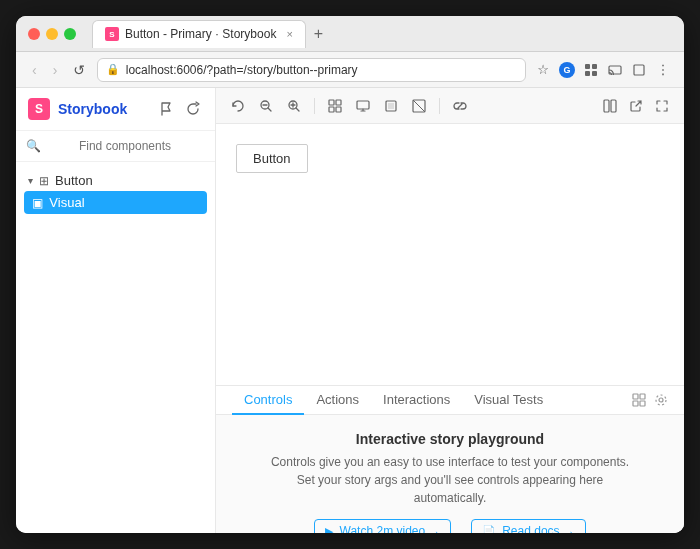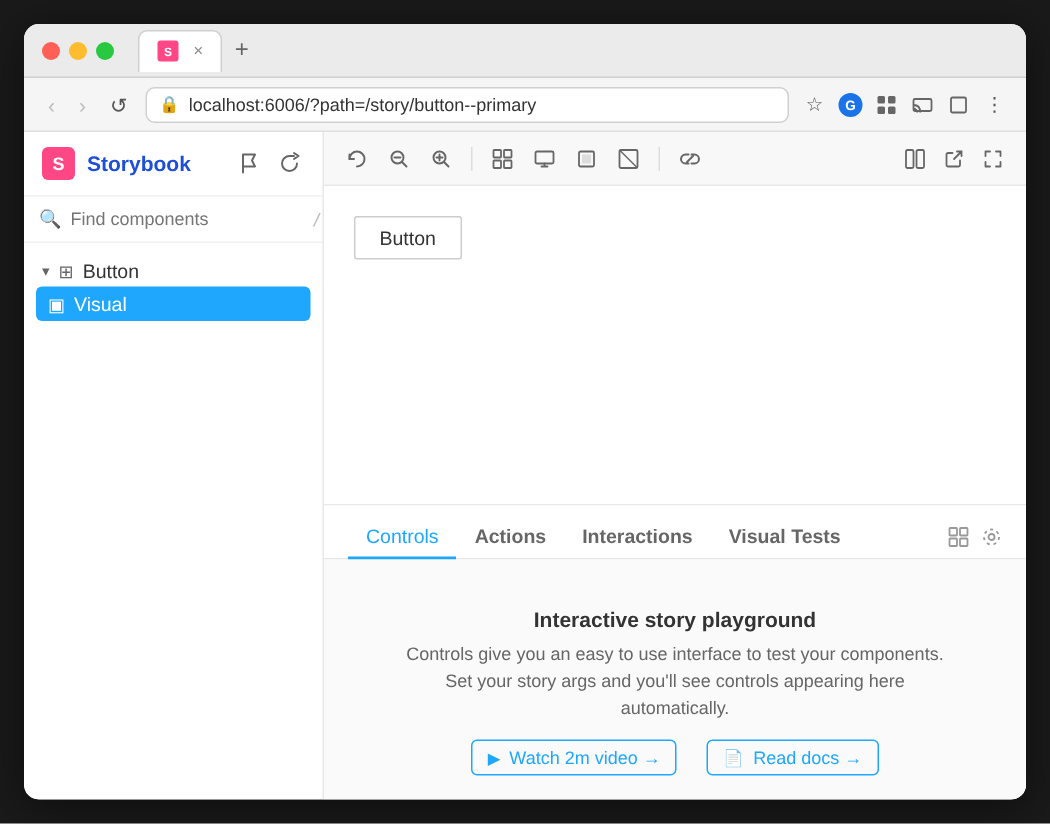--- a/index.html
+++ b/index.html
@@ -232,20 +232,21 @@
 
     .search-icon { color: #aaa; font-size: 12px; }
 
     .search-input {
       border: none;
       outline: none;
       font-size: 12px;
       color: #666;
       flex: 1;
       background: none;
+      margin-left: 32px;
     }
 
     .search-shortcut {
       font-size: 11px;
       color: #bbb;
       font-family: monospace;
     }
 
     .tree-view {
       flex: 1;
@@ -329,21 +330,21 @@
       background: #ffffff;
       padding: 6px 16px;
       font-size: 13px;
       color: #333;
       cursor: pointer;
       border-radius: 2px;
     }
 
     
     .bottom-panel {
-      height: 197px;
+      height: 148px;
       border-top: 1px solid #e8e8e8;
       display: flex;
       flex-direction: column;
     }
 
     .panel-tabs {
       height: 36px;
       display: flex;
       align-items: flex-end;
       border-bottom: 1px solid #e8e8e8;
@@ -351,21 +352,20 @@
       background: #ffffff;
     }
 
     .panel-tab {
       padding: 6px 12px;
       font-size: 13px;
       color: #666;
       cursor: pointer;
       border-bottom: 2px solid transparent;
       margin-bottom: -1px;
-      font-weight: bold;
     }
 
     .panel-tab.active {
       color: #1ea7fd;
       border-bottom: 2px solid #1ea7fd;
       font-weight: 500;
     }
 
     .panel-tab-icons {
       margin-left: auto;
@@ -435,20 +435,21 @@
 
   <div class="title-bar">
     <div class="traffic-lights">
       <div class="traffic-light tl-red"></div>
       <div class="traffic-light tl-yellow"></div>
       <div class="traffic-light tl-green"></div>
     </div>
     <div class="tab-bar">
       <div class="tab">
         <div class="tab-favicon">S</div>
+        <span>Button - Primary · Storybook</span>
         <span class="tab-close">×</span>
       </div>
       <span class="tab-new">+</span>
     </div>
   </div>
 
   <div class="nav-bar">
     <button class="nav-btn disabled">‹</button>
     <button class="nav-btn disabled">›</button>
     <button class="nav-btn">↺</button>

